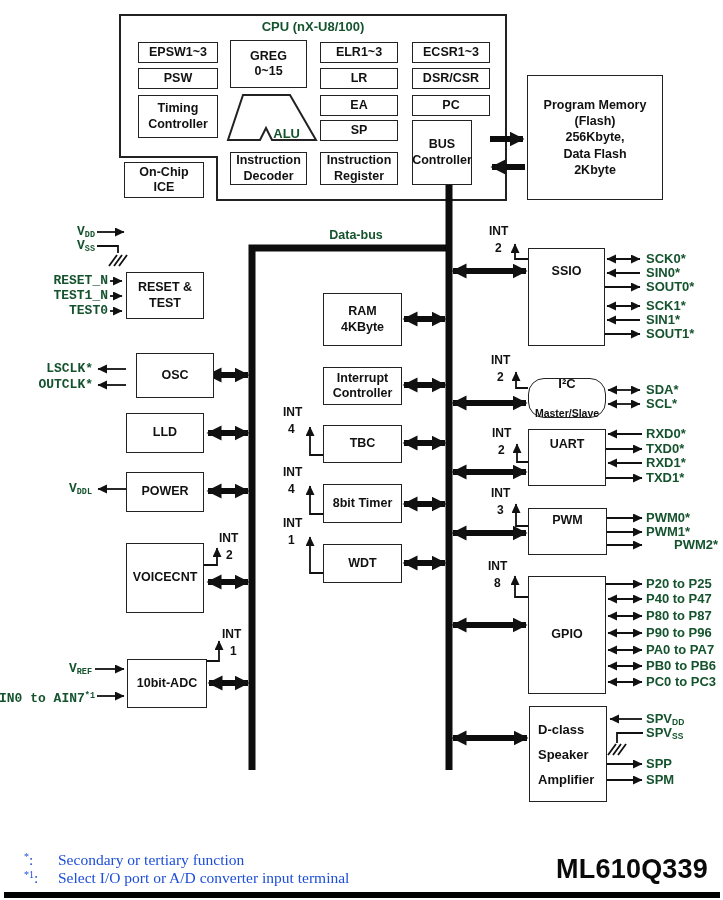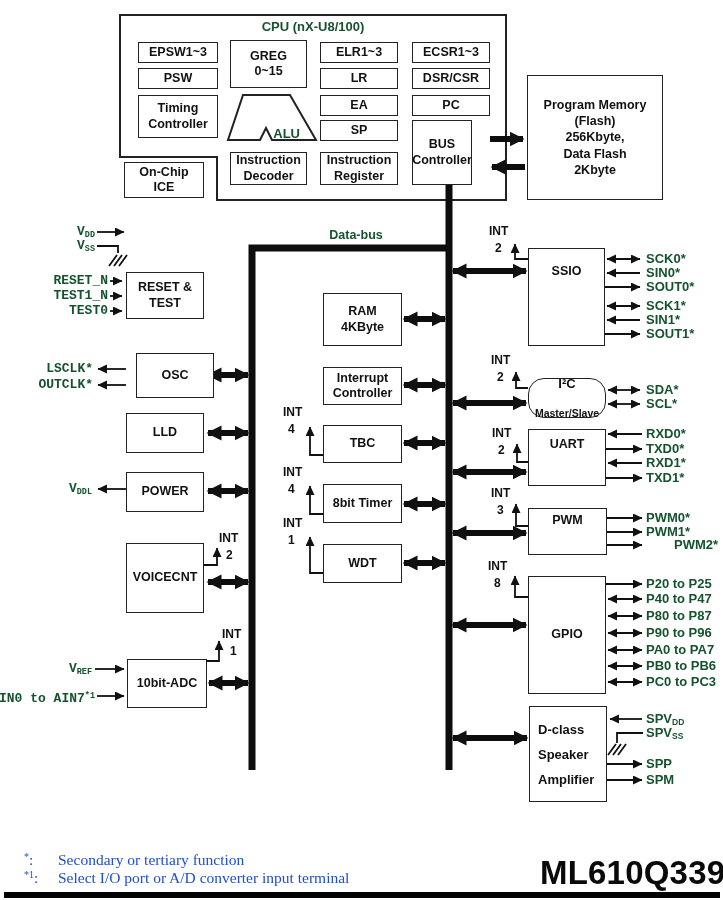--- a/index.html
+++ b/index.html
@@ -11,21 +11,21 @@
        font-weight:bold;font-size:12.5px;line-height:1.22;white-space:pre-line;color:#111;}
   .lbl{position:absolute;font-weight:bold;font-size:13px;line-height:14px;white-space:nowrap;color:#14532d;}
   .rt{text-align:left;font-family:Liberation Mono, monospace;}
   .lbl sub{font-size:8.5px;vertical-align:-2px;}
   .lbl sup{font-size:8.5px;vertical-align:4px;}
   .int{position:absolute;font-weight:bold;font-size:12px;line-height:13px;color:#111;}
   .fn{position:absolute;font-family:"Liberation Serif",serif;font-size:15.5px;color:#1d4ed8;white-space:nowrap;}
   .fn .mk{display:inline-block;width:18px;}
   .fn sup{font-size:10px;vertical-align:5px;}
   .fn .tx{margin-left:16px;}
-  .brand{position:absolute;font-weight:bold;font-size:33px;letter-spacing:0.2px;color:#0a0a0a;}
+  .brand{position:absolute;font-weight:bold;font-size:27px;letter-spacing:0.2px;color:#0a0a0a;}
   .bar{position:absolute;background:#000;}
 </style>
 </head>
 <body>
 
 <div class="page">
 
   <svg class="wires" width="723" height="900" viewBox="0 0 723 900">
     <defs>
       <marker id="tA" markerUnits="userSpaceOnUse" markerWidth="11" markerHeight="10" refX="9" refY="4.5" orient="auto-start-reverse">

